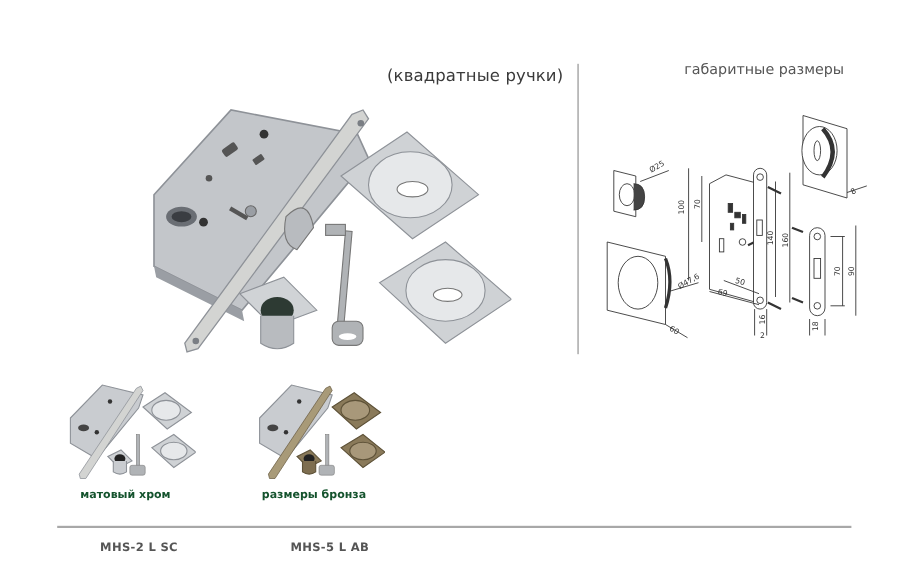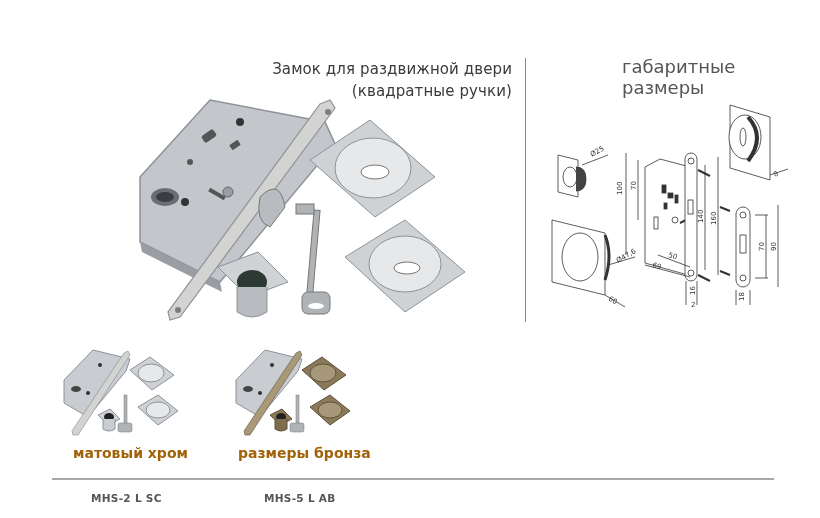--- a/index.html
+++ b/index.html
@@ -1,30 +1,29 @@
 <!DOCTYPE html>
 <html><head>
 <meta charset="utf-8">
 <style>
   html, body { margin:0; padding:0; background:#ffffff; }
   body { width:820px; height:518px; position:relative; overflow:hidden; font-family:"DejaVu Sans", sans-serif; color:#2a2a2a; }
   .abs { position:absolute; }
   .title-main { right:calc(820px - 512px); top:58px; text-align:right; font-size:15px; line-height:22px; color:#3a3a3a; font-family:"DejaVu Sans", sans-serif; letter-spacing:0.1px; }
-  .title-dims { left:622px; top:56px; font-size:18px; color:#555; }
+  .title-dims { left:622px; top:56px; font-size:13px; color:#555; }
   .vdivider { left:525px; top:58px; width:1px; height:264px; background:#8a8a8a; }
   .hline { left:52px; top:478px; width:722px; height:2px; background:#a8a8a8; }
-  .variant-label { font-size:14px; font-weight:bold; color:#a16207; }
+  .variant-label { font-size:10px; font-weight:bold; color:#14532d; }
   .sku { font-size:10.5px; font-weight:bold; color:#555; letter-spacing:0.3px; }
   svg { display:block; }
 </style>
 </head>
 <body>
 
 <div class="abs title-main">
-  <div>Замок для раздвижной двери</div>
   <div>(квадратные ручки)</div>
 </div>
 
 <div class="abs" style="left:130px; top:92px;">
   <svg width="335" height="240" viewBox="0 0 335 240">
 
     <polygon points="10,85 80,8 195,30 205,52 90,190 10,150" fill="#c3c6ca" stroke="#8e9298" stroke-width="1.5"></polygon>
     <polygon points="10,150 90,190 92,200 12,160" fill="#9a9ea4"></polygon>
 
     <polygon points="190,12 200,8 205,16 50,225 40,228 38,220" fill="#d3d4d2" stroke="#8e9298" stroke-width="1.2"></polygon>

